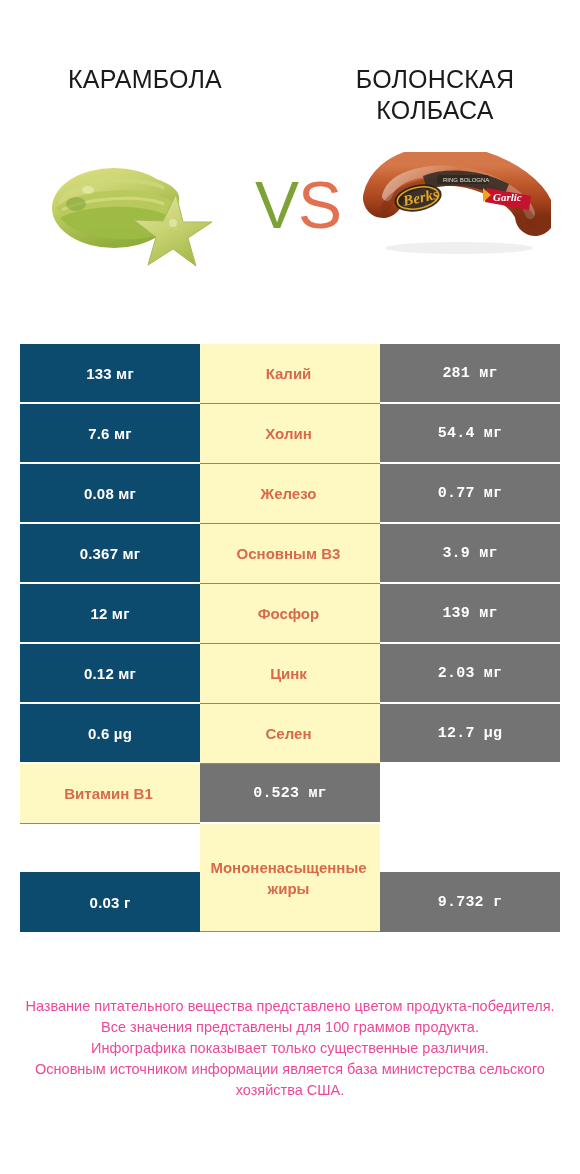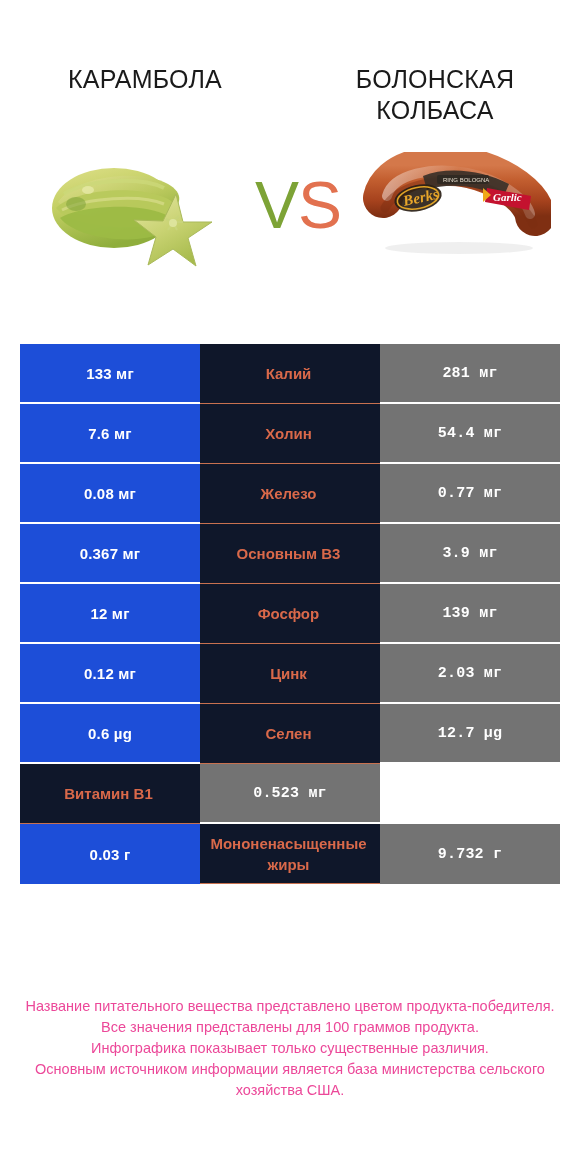--- a/index.html
+++ b/index.html
@@ -103,29 +103,29 @@
     text-align: center;
   }
   .cell-left, .cell-right {
     width: 180px;
     min-height: 60px;
     color: #ffffff;
     font-size: 15px;
     font-weight: 700;
     letter-spacing: 0.2px;
   }
-  .cell-left  { background: #1d4ed8; border-bottom: 2px solid #ffffff; }
+  .cell-left  { background: #0c4a6e; border-bottom: 2px solid #ffffff; }
   .cell-right { background: #737373; border-bottom: 2px solid #ffffff; font-family: Liberation Mono, monospace; }
   .row:last-child .cell-left,
-  .row:last-child .cell-right { border-bottom: none; }
+  .row:last-child .cell-right { border-bottom: none; margin-top: 48px; }
 
   .cell-mid {
     width: 180px;
     min-height: 60px;
-    background: #0f172a;
+    background: #fef9c3;
     color: #d9694a;
     font-size: 15px;
     font-weight: 700;
     line-height: 21px;
     border-bottom: 1px solid #c8714f;
     padding: 0 2px;
     overflow: hidden;
     white-space: nowrap;
   }
   .cell-mid.wrap {

